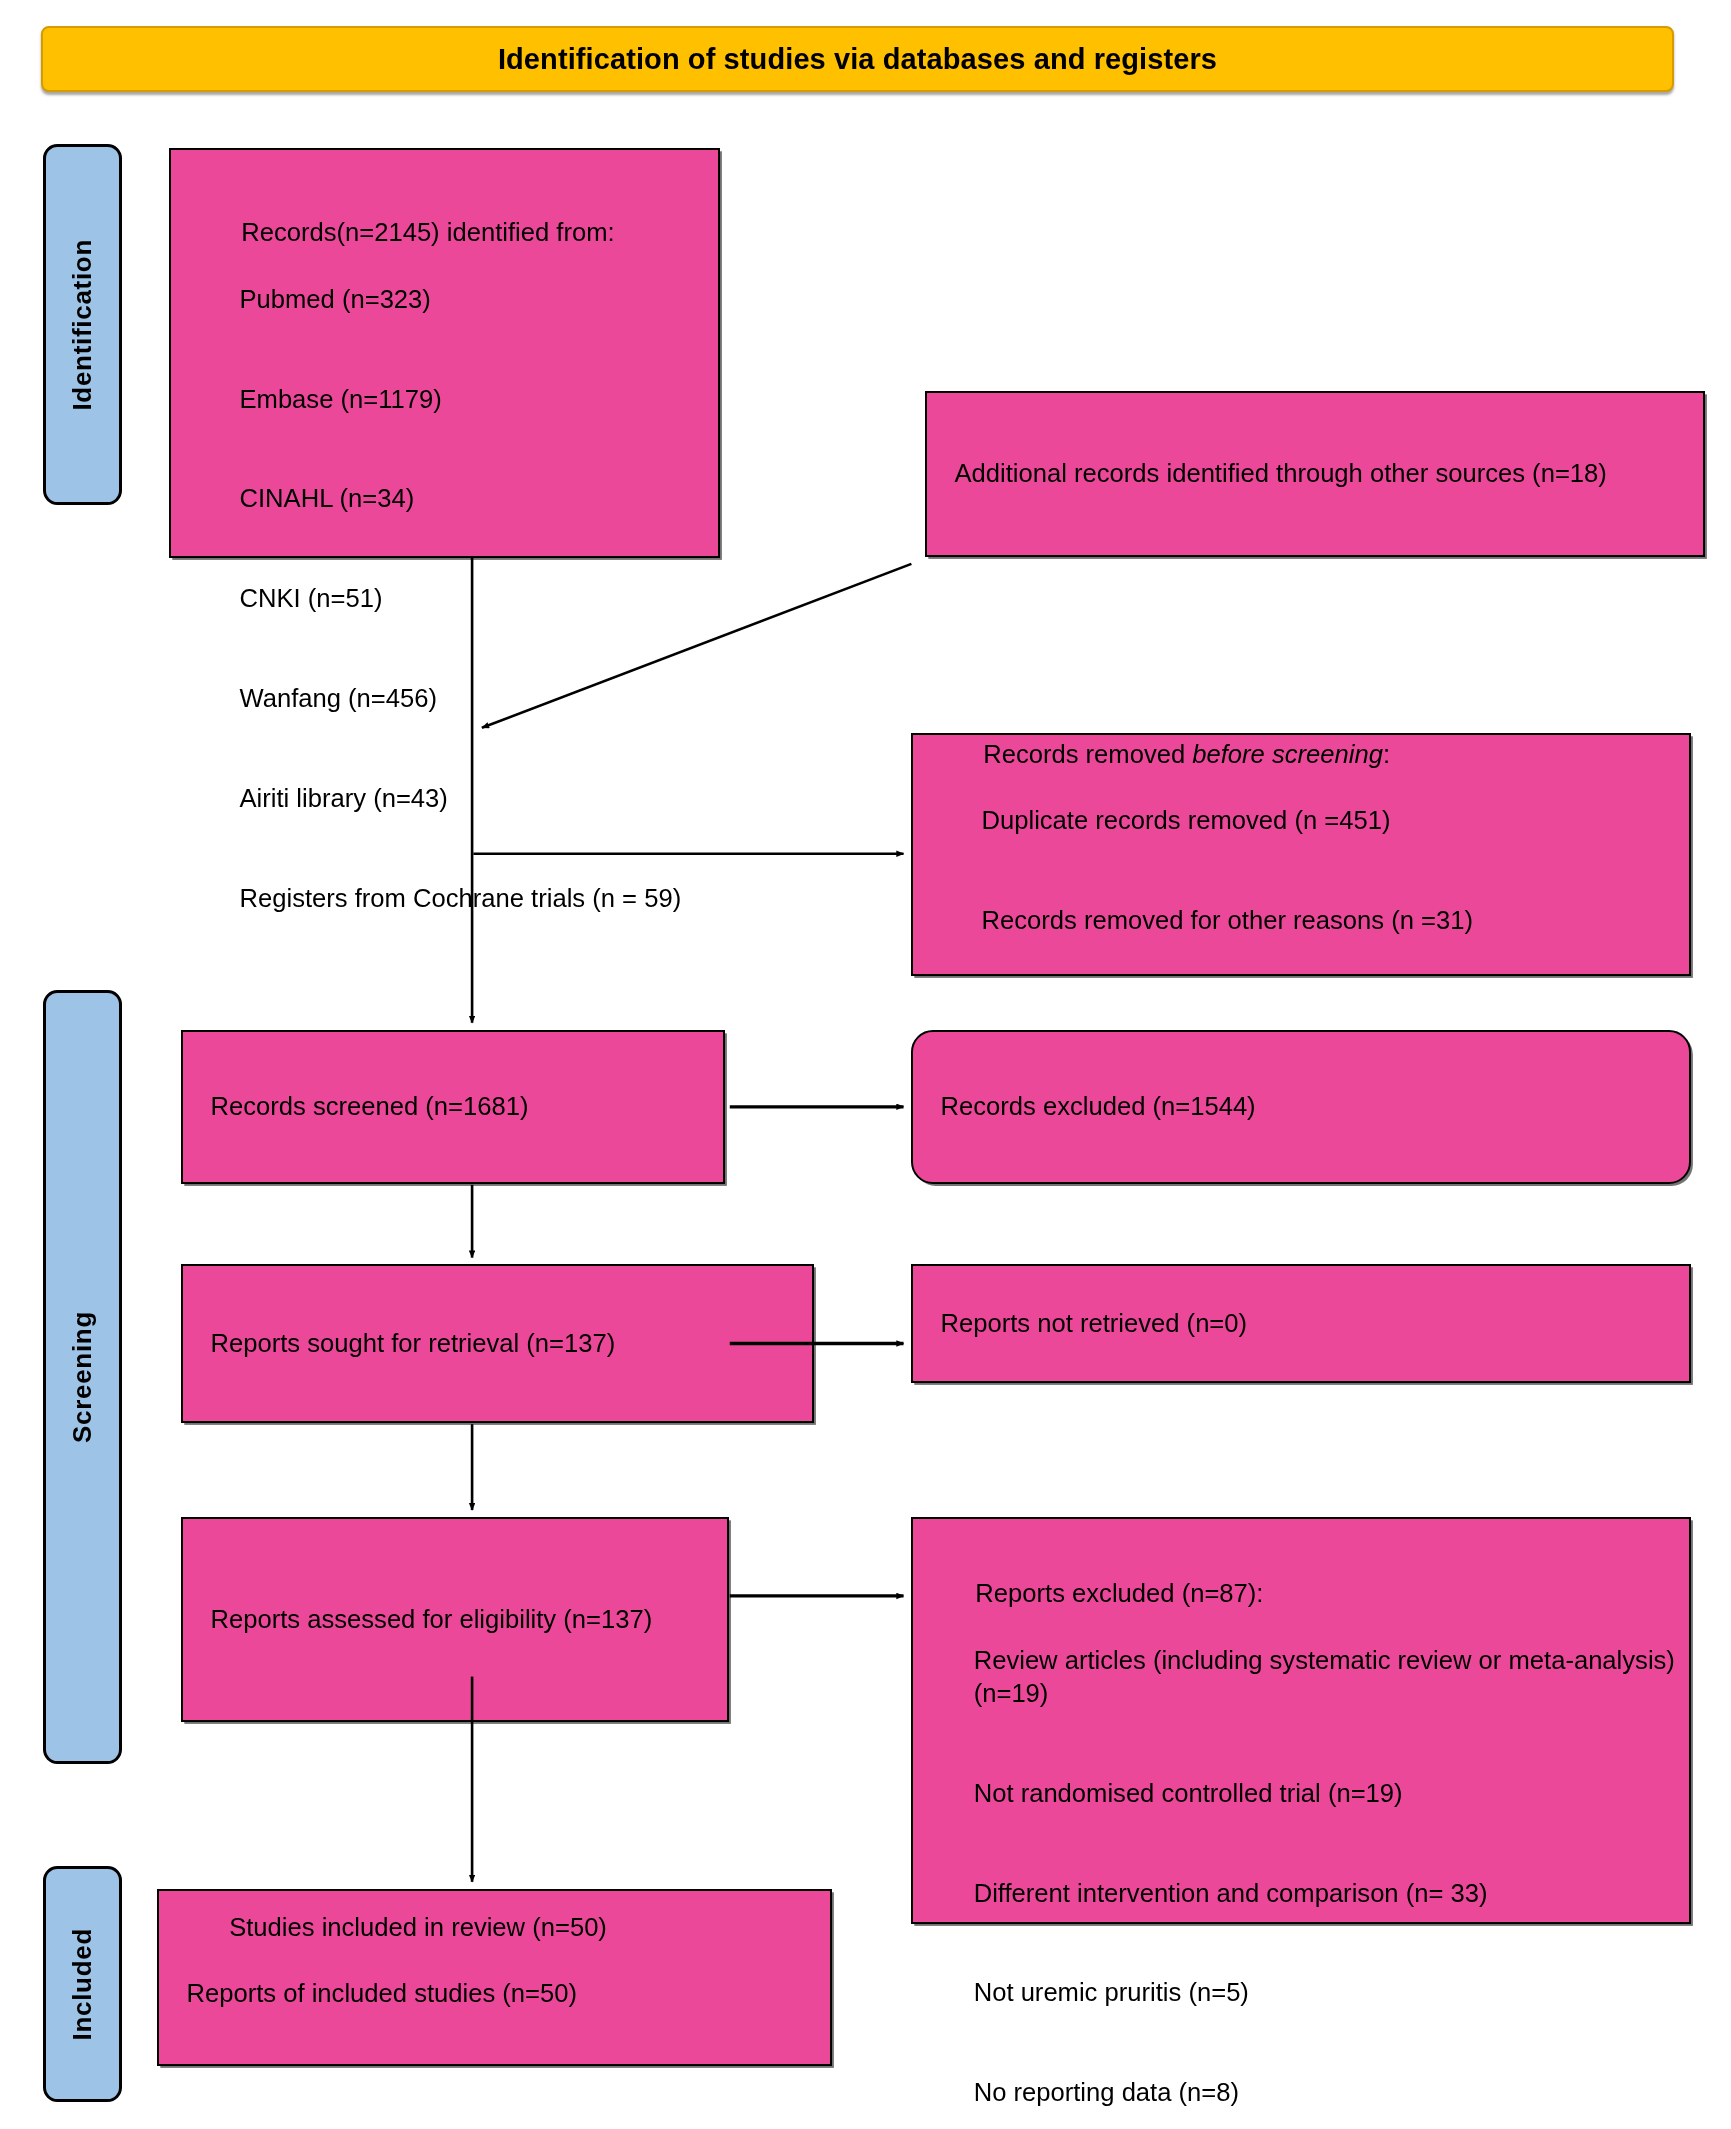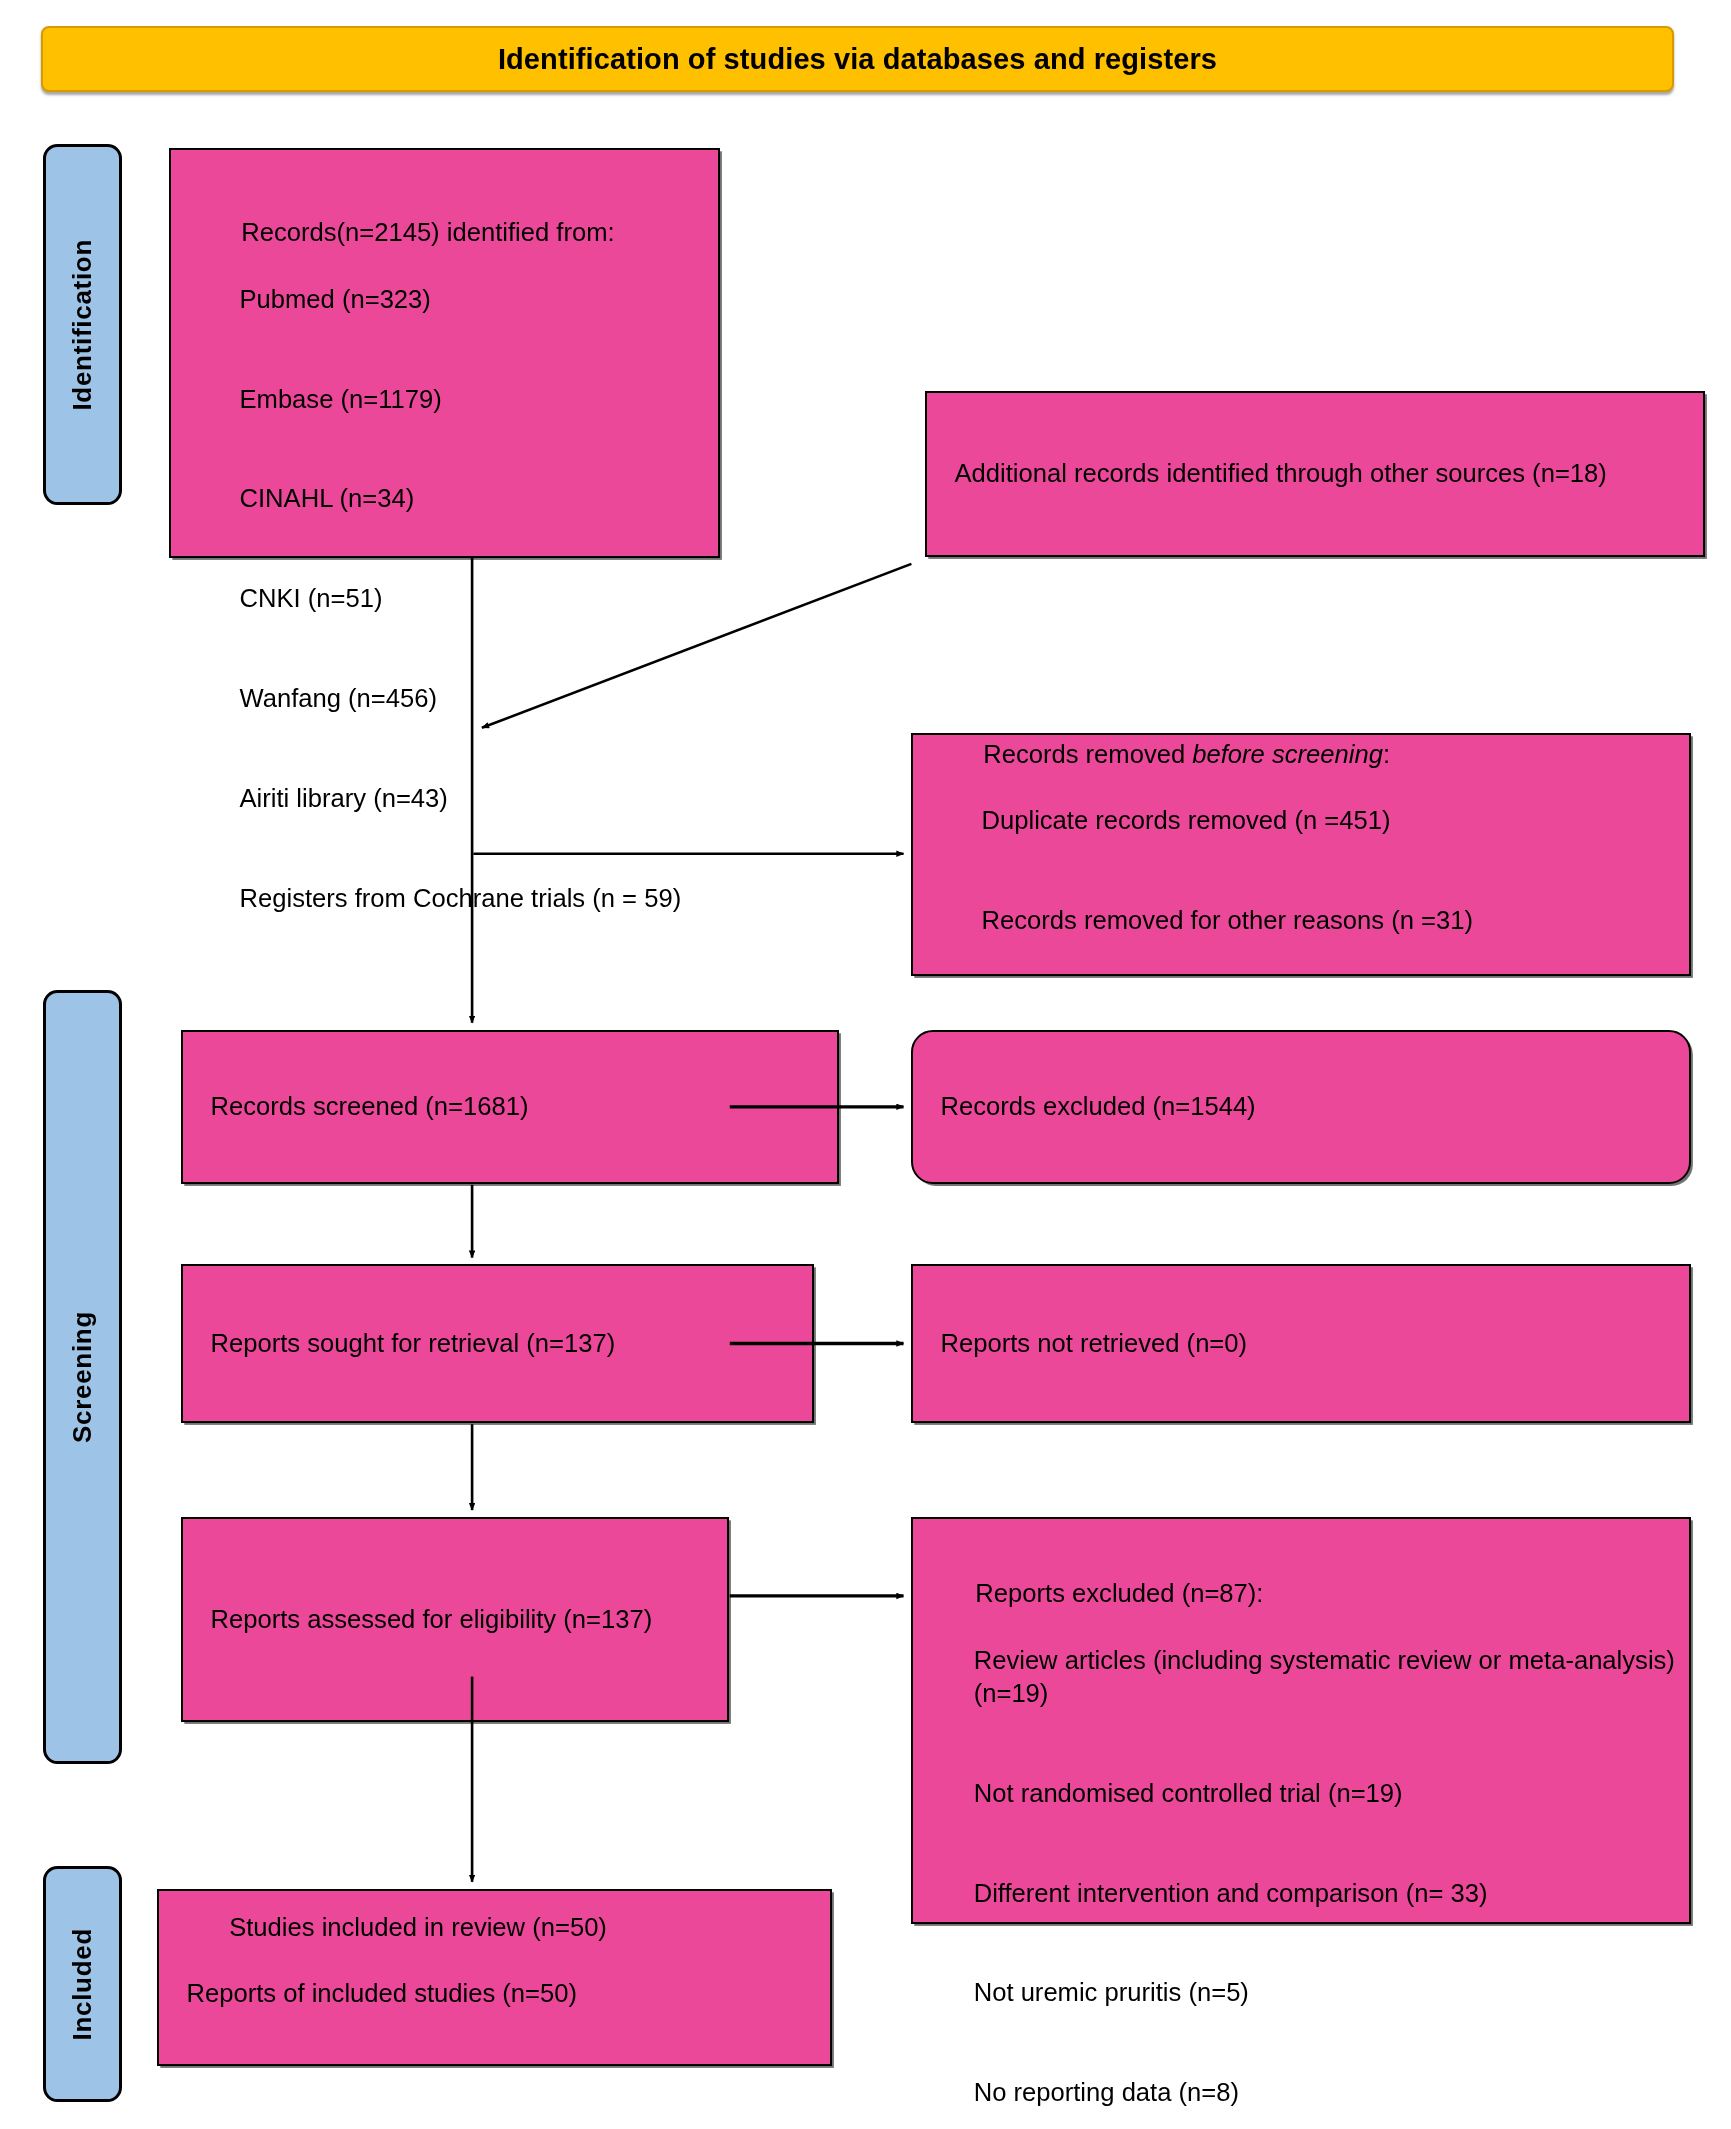--- a/index.html
+++ b/index.html
@@ -138,33 +138,33 @@
   </div>
 
   <div class="box" style="left:911px; top:733px; width:780px; height:243px;">
     <div class="box-text mid">
       <span>Records removed </span><span class="ital">before screening</span><span>:</span>
       <span class="indent">Duplicate records removed (n =451)</span>
       <span class="indent">Records removed for other reasons (n =31)</span>
     </div>
   </div>
 
-  <div class="box" style="left:181px; top:1030px; width:658px; height:154px;">
+  <div class="box" style="left:181px; top:1030px; width:544px; height:154px;">
     <div class="box-text mid">Records screened (n=1681)</div>
   </div>
 
   <div class="box" style="left:911px; top:1030px; width:780px; height:154px;border-radius:22px;">
     <div class="box-text mid">Records excluded (n=1544)</div>
   </div>
 
   <div class="box" style="left:181px; top:1264px; width:633px; height:159px;">
     <div class="box-text mid">Reports sought for retrieval (n=137)</div>
   </div>
 
-  <div class="box" style="left:911px; top:1264px; width:780px; height:159px;">
+  <div class="box" style="left:911px; top:1264px; width:780px; height:119px;">
     <div class="box-text mid">Reports not retrieved (n=0)</div>
   </div>
 
   <div class="box" style="left:181px; top:1517px; width:548px; height:205px;">
     <div class="box-text mid">Reports assessed for eligibility (n=137)</div>
   </div>
 
   <div class="box" style="left:911px; top:1517px; width:780px; height:407px;">
     <div class="box-text" style="top:25px; left:19.7px;">
       <span>Reports excluded (n=87):</span>

